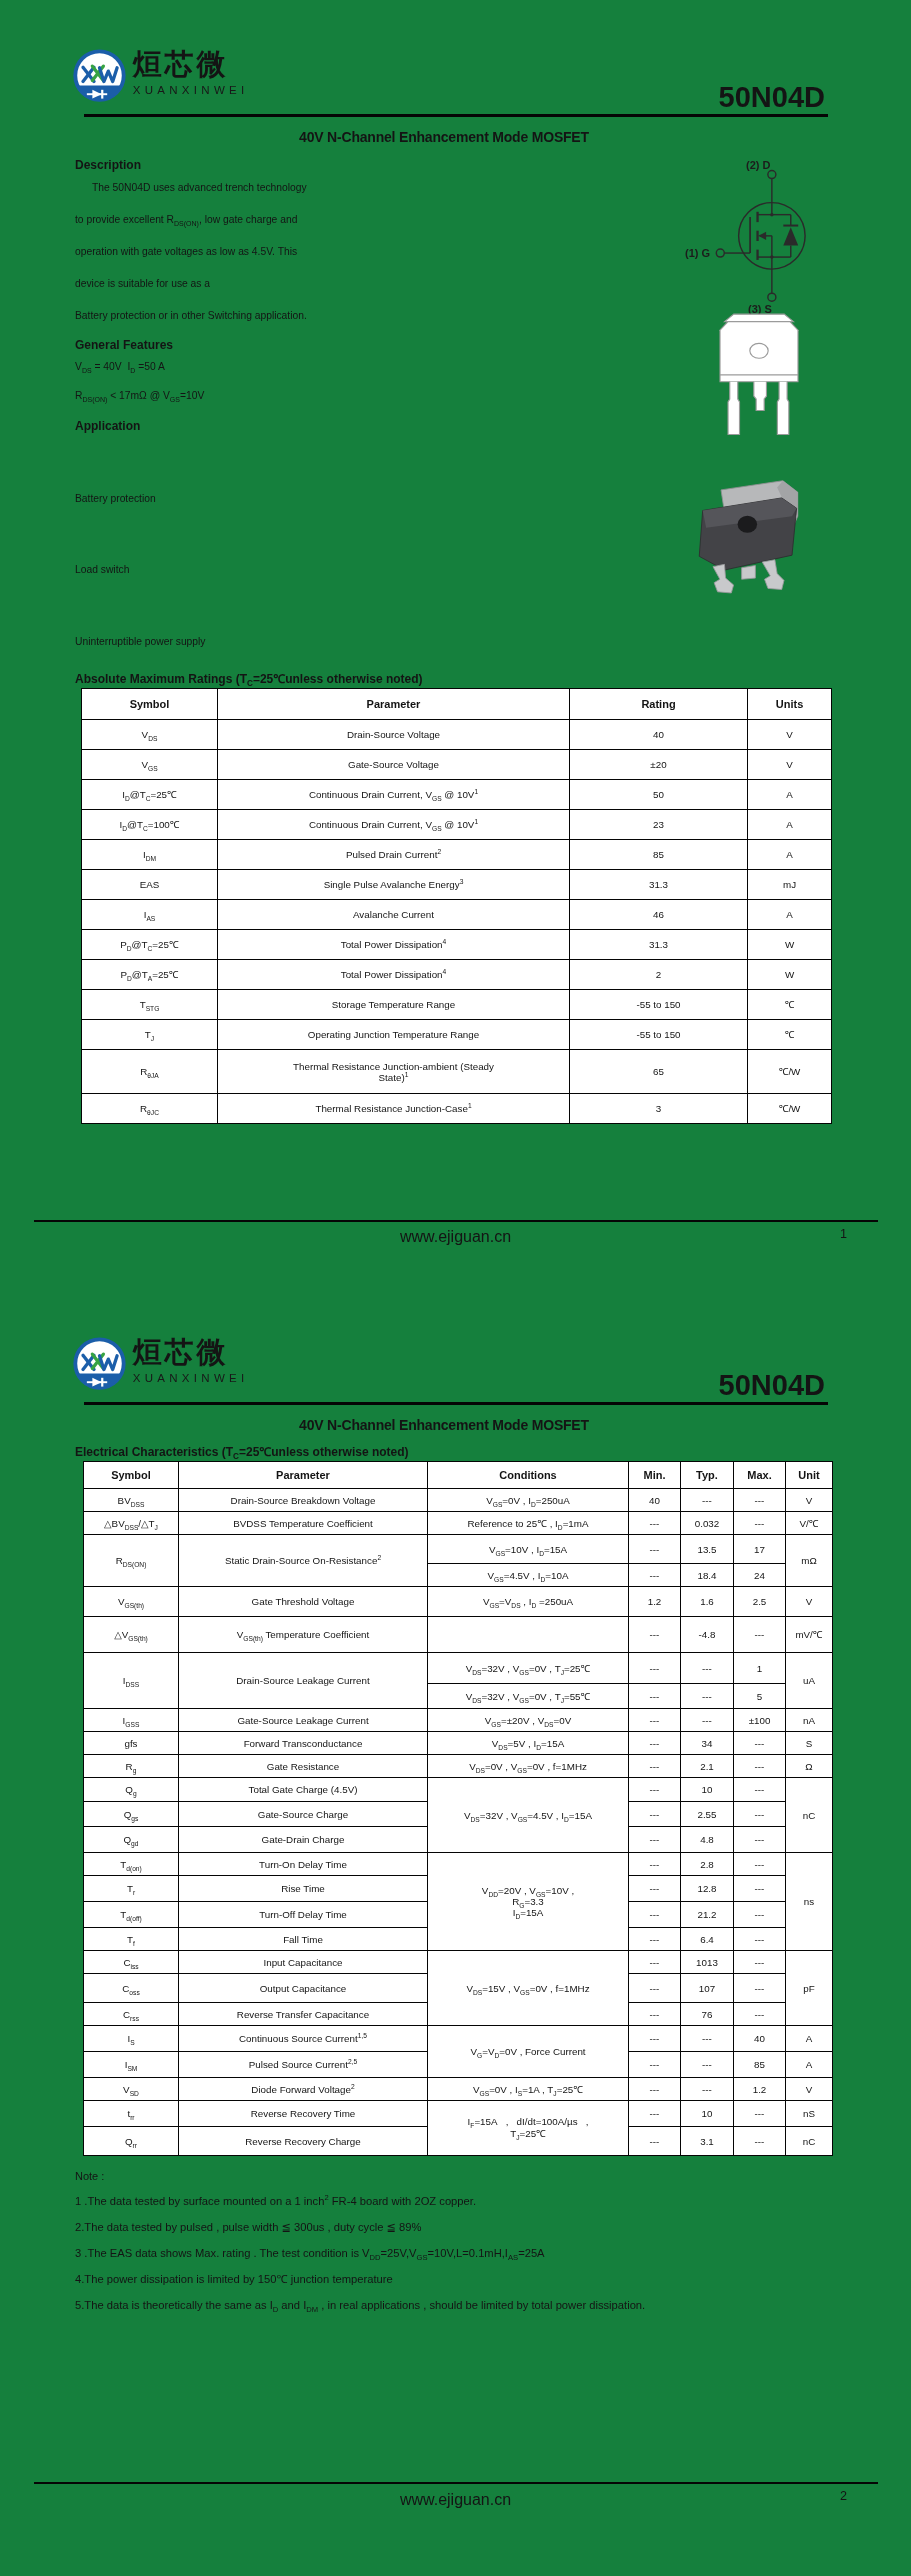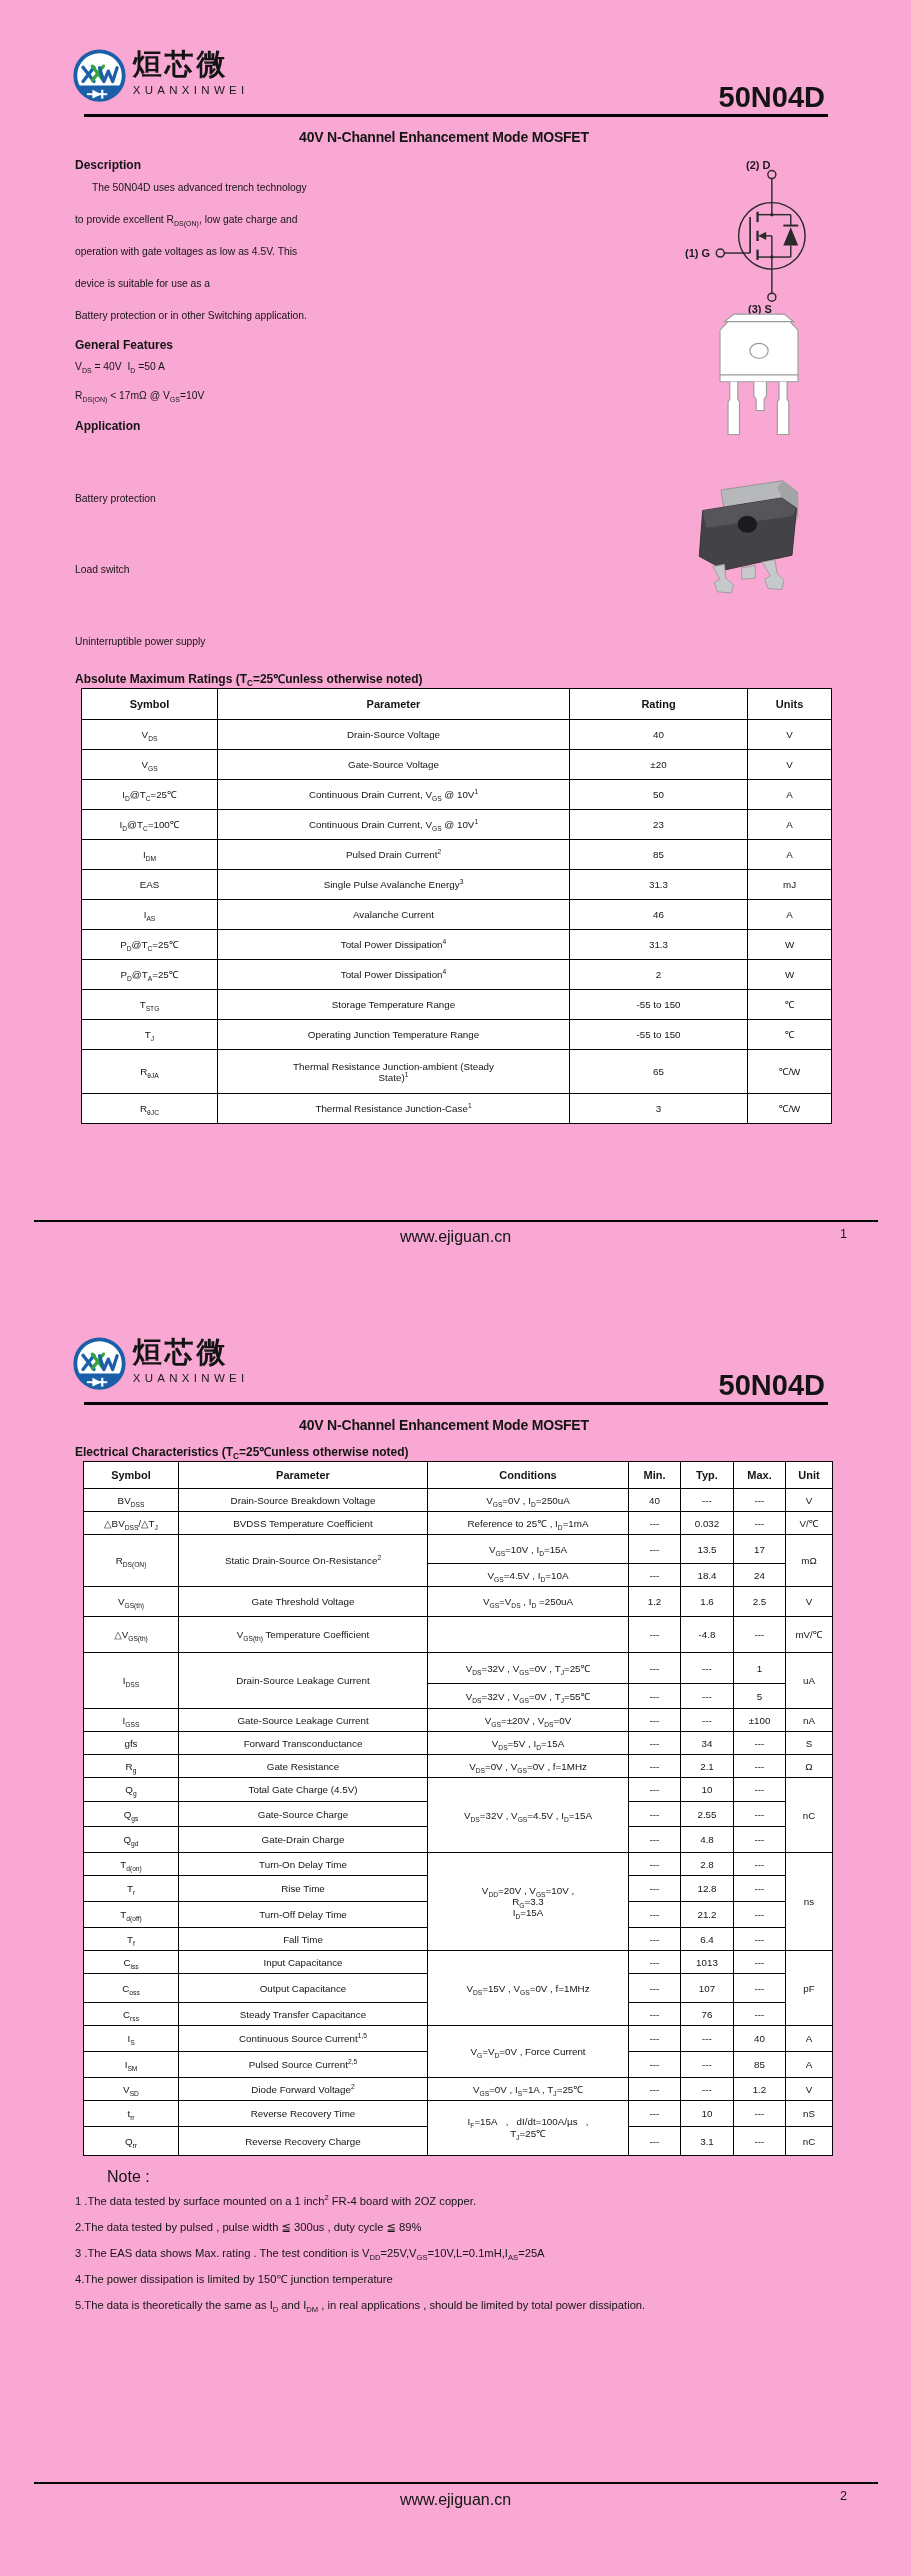--- a/index.html
+++ b/index.html
@@ -1,18 +1,18 @@
 <!DOCTYPE html>
 <html style="font-size:9.2px"><head>
 <meta charset="utf-8">
 <title>50N04D</title>
 <style>
   html,body{margin:0;padding:0;background:#fff;}
   body{font-family:"Liberation Sans", sans-serif;color:#141414;width:911px;}
-  .page{position:relative;width:911px;height:1288px;background:#f9a8d4;overflow:hidden;}
+  .page{position:relative;width:911px;height:1288px;background:#15803d;overflow:hidden;}
   sub{font-size:68%;line-height:0;}
   sup{font-size:68%;line-height:0;}
 
   
   .logo{position:absolute;left:72px;top:46px;display:flex;align-items:flex-start;}
   .logo-icon{width:55px;height:59px;}
   .logo-text{margin-left:5.7px;}
   .logo-cn{font-size:29px;font-weight:bold;letter-spacing:2.9px;line-height:37px;}
   .logo-en{font-size:11.5px;letter-spacing:4.3px;font-weight:500;margin-top:1.1px;color:#181818;}
   .part{position:absolute;right:86px;top:81px;font-size:29px;font-weight:800;letter-spacing:0px;}
@@ -38,21 +38,21 @@
   table.ds th, table.ds td{border:1.1px solid #050505;font-size:9.8px;text-align:center;vertical-align:middle;padding:0.6px 2.3px;overflow:hidden;}
   table.ds{border:1.7px solid #050505;}
   table.ds th{font-size:11px;font-weight:bold;}
   td.l{text-align:left;padding-left:4px;}
   .amr-tbl th{height:29px;}
   .ec-tbl th{height:25px;font-size:10.3px;}
   .ec-tbl td{font-size:9.5px;}
 
   
   .notes{position:absolute;left:75px;width:772px;}
-  .note-h{font-size:16px;line-height:23px;margin-left:32px;}
+  .note-h{font-size:11px;line-height:23px;}
   .note-line{font-size:11.2px;line-height:26px;}
 
   
   .frule{position:absolute;left:34px;right:33px;height:2.3px;background:#050505;}
   .furl{position:absolute;left:0;right:0;text-align:center;font-size:16px;}
   .fpage{position:absolute;right:64px;font-size:12.6px;}
 </style>
 </head>
 <body>
 
@@ -475,21 +475,21 @@
         </tr>
     <tr style="height:29px">
           <td>C<sub>oss</sub></td>
           <td class="l">Output Capacitance</td>
           <td>---</td>
           <td>107</td>
           <td>---</td>
         </tr>
     <tr style="height:23px">
           <td>C<sub>rss</sub></td>
-          <td class="l">Steady Transfer Capacitance</td>
+          <td class="l">Reverse Transfer Capacitance</td>
           <td>---</td>
           <td>76</td>
           <td>---</td>
         </tr>
     <tr style="height:26px">
           <td>I<sub>S</sub></td>
           <td class="l">Continuous Source Current<sup>1,5</sup></td>
           <td class="l" rowspan="2">V<sub>G</sub>=V<sub>D</sub>=0V , Force Current</td>
           <td>---</td>
           <td>---</td>

